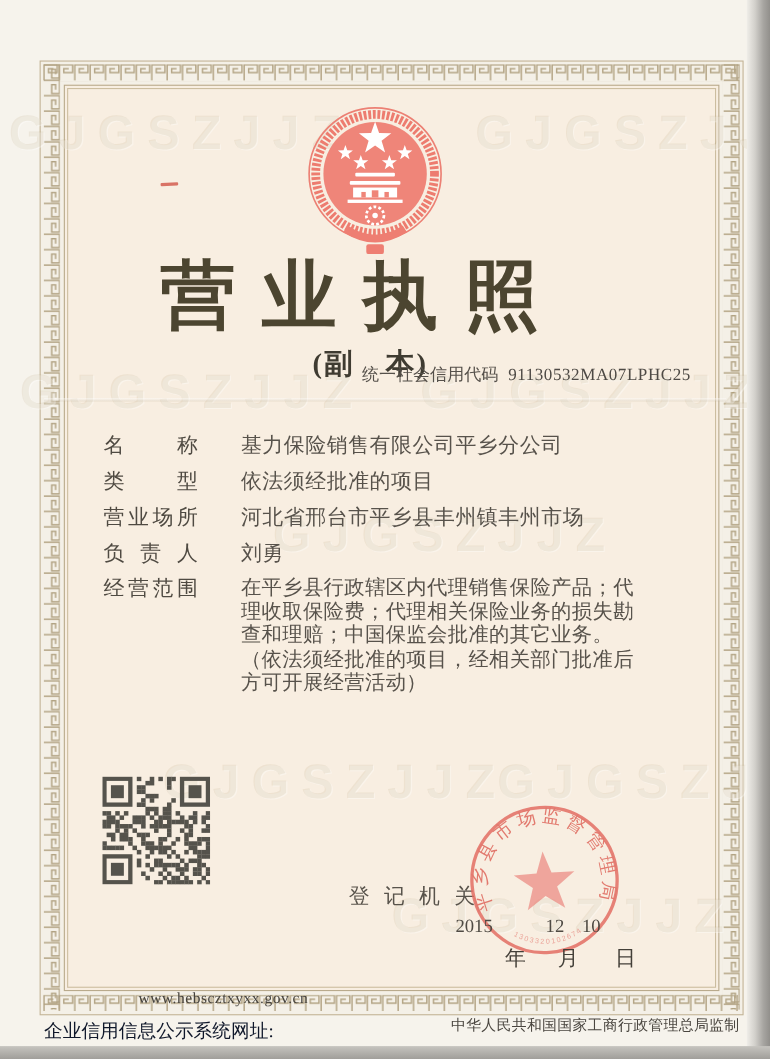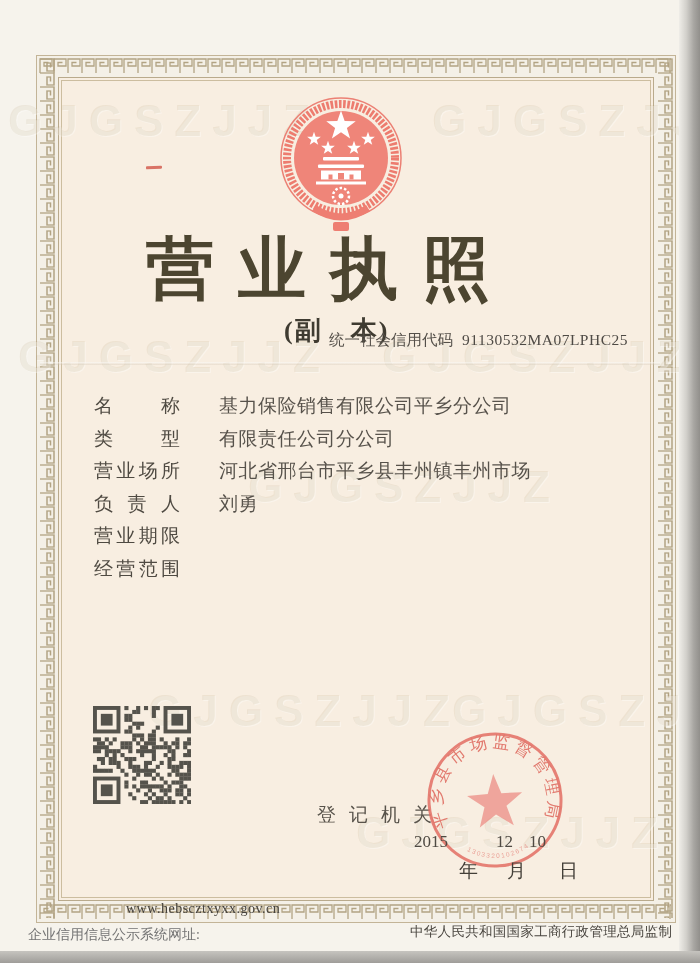--- a/index.html
+++ b/index.html
@@ -83,21 +83,21 @@
   .d-month{left:496px;top:832px;}
   .d-day{left:529px;top:832px;}
   .date-unit{font-size:19px;color:#433f38;}
   .u-year{left:459px;top:858px;}
   .u-month{left:507px;top:858px;}
   .u-day{left:559px;top:858px;}
   .site-url{
     left:126px;top:901px;font-size:14px;color:#45423d;letter-spacing:0.5px;
     z-index:4;white-space:nowrap;
   }
-  .footer-left{left:28px;top:926px;font-size:14px;color:#737373;white-space:nowrap;}
+  .footer-left{left:40px;top:926px;font-size:17px;color:#0f172a;white-space:nowrap;}
   .footer-right{left:410px;top:923px;font-size:13.5px;color:#49453f;letter-spacing:0.3px;white-space:nowrap;}
   .red-mark{
     left:146px;top:166px;width:16px;height:3px;background:#cf4a3c;
     opacity:0.75;transform:rotate(-3deg);border-radius:1px;
   }
   .crease{
     left:40px;top:362px;width:620px;height:3px;z-index:2;
     background:linear-gradient(180deg,rgba(255,255,255,0.55),rgba(180,163,135,0.22));
   }
 </style>
@@ -188,36 +188,33 @@
     <span>统一社会信用代码</span><span class="code">91130532MA07LPHC25</span>
   </div>
 
   <div class="abs fields">
     <div class="field">
       <span class="flabel">名称</span>
       <span class="fvalue">基力保险销售有限公司平乡分公司</span>
     </div>
     <div class="field">
       <span class="flabel">类型</span>
-      <span class="fvalue">有限责任公司分公司</span>
+      <span class="fvalue">依法须经批准的项目</span>
     </div>
     <div class="field">
       <span class="flabel">营业场所</span>
       <span class="fvalue">河北省邢台市平乡县丰州镇丰州市场</span>
     </div>
     <div class="field">
       <span class="flabel">负责人</span>
       <span class="fvalue">刘勇</span>
     </div>
     <div class="field">
-      <span class="flabel">营业期限</span>
-      <span class="fvalue"></span>
-    </div>
-    <div class="field">
       <span class="flabel">经营范围</span>
+      <span class="fvalue scope">在平乡县行政辖区内代理销售保险产品；代理收取保险费；代理相关保险业务的损失勘查和理赔；中国保监会批准的其它业务。（依法须经批准的项目，经相关部门批准后方可开展经营活动）</span>
     </div>
   </div>
 
   <svg class="abs qr" id="qr-svg" viewBox="0 0 98 98">
       <g fill="#55534c">
         <rect x="31.36" y="0.00" width="4.12" height="4.12"></rect>
         <rect x="43.12" y="0.00" width="4.12" height="4.12"></rect>
         <rect x="50.96" y="0.00" width="4.12" height="4.12"></rect>
         <rect x="58.80" y="0.00" width="4.12" height="4.12"></rect>
         <rect x="62.72" y="0.00" width="4.12" height="4.12"></rect>

